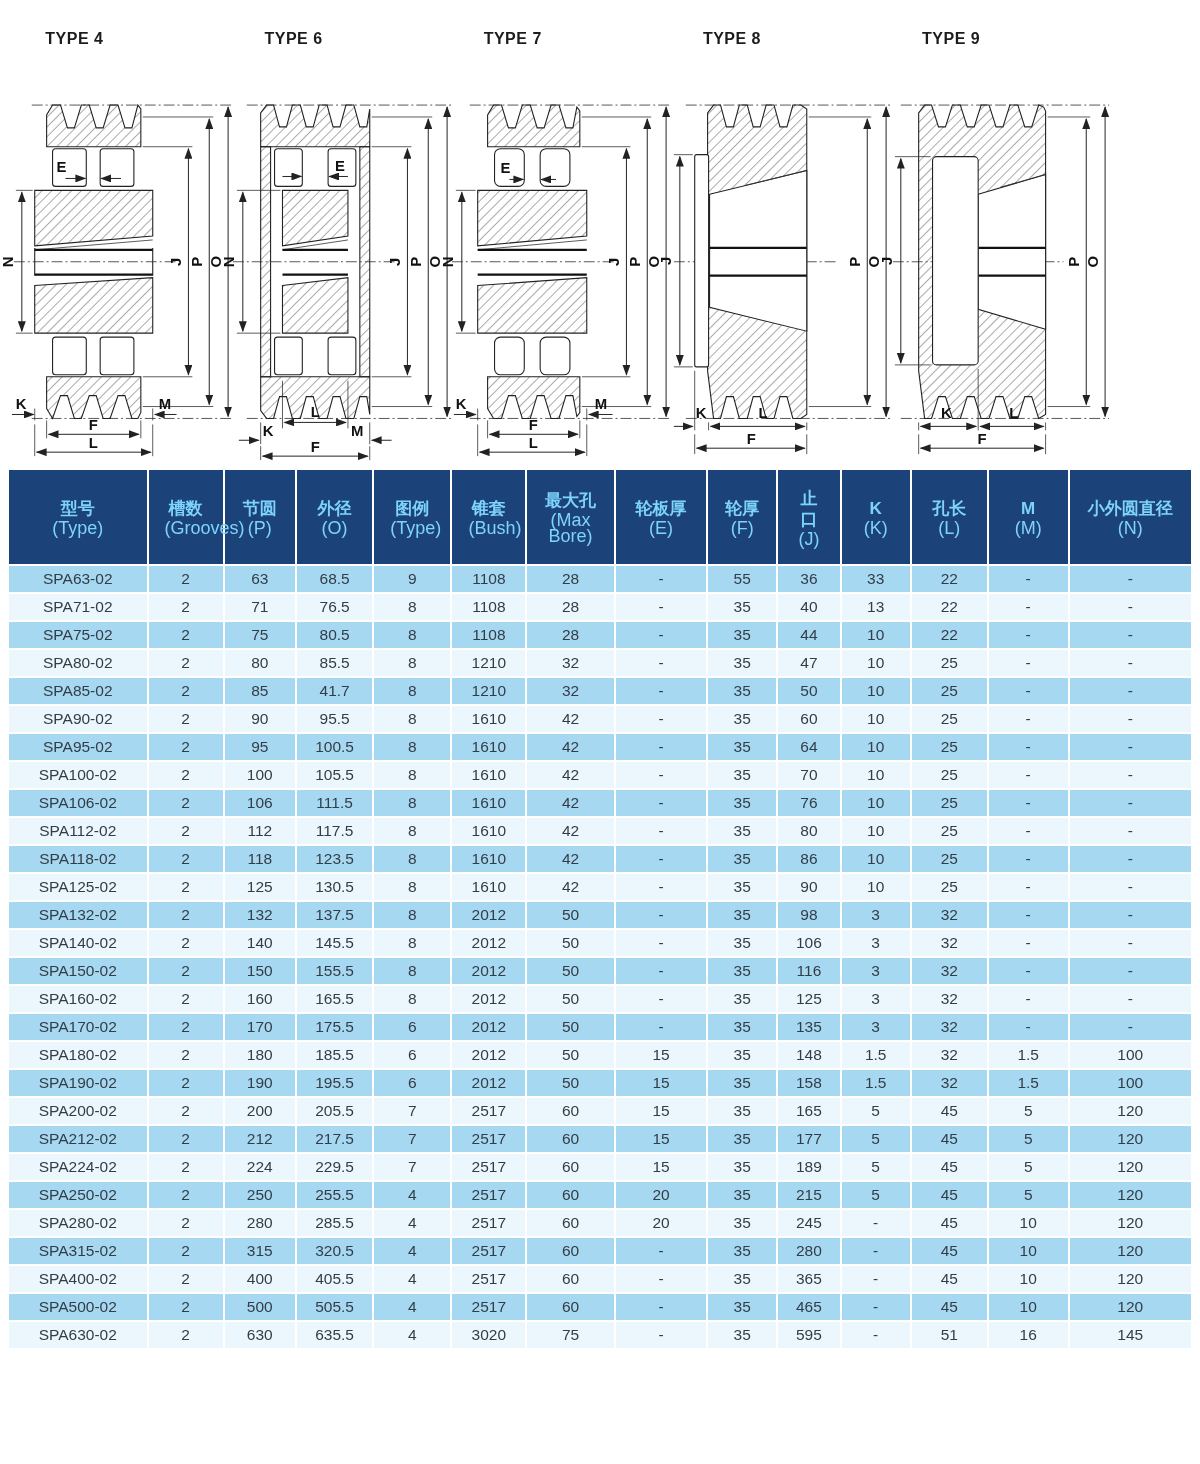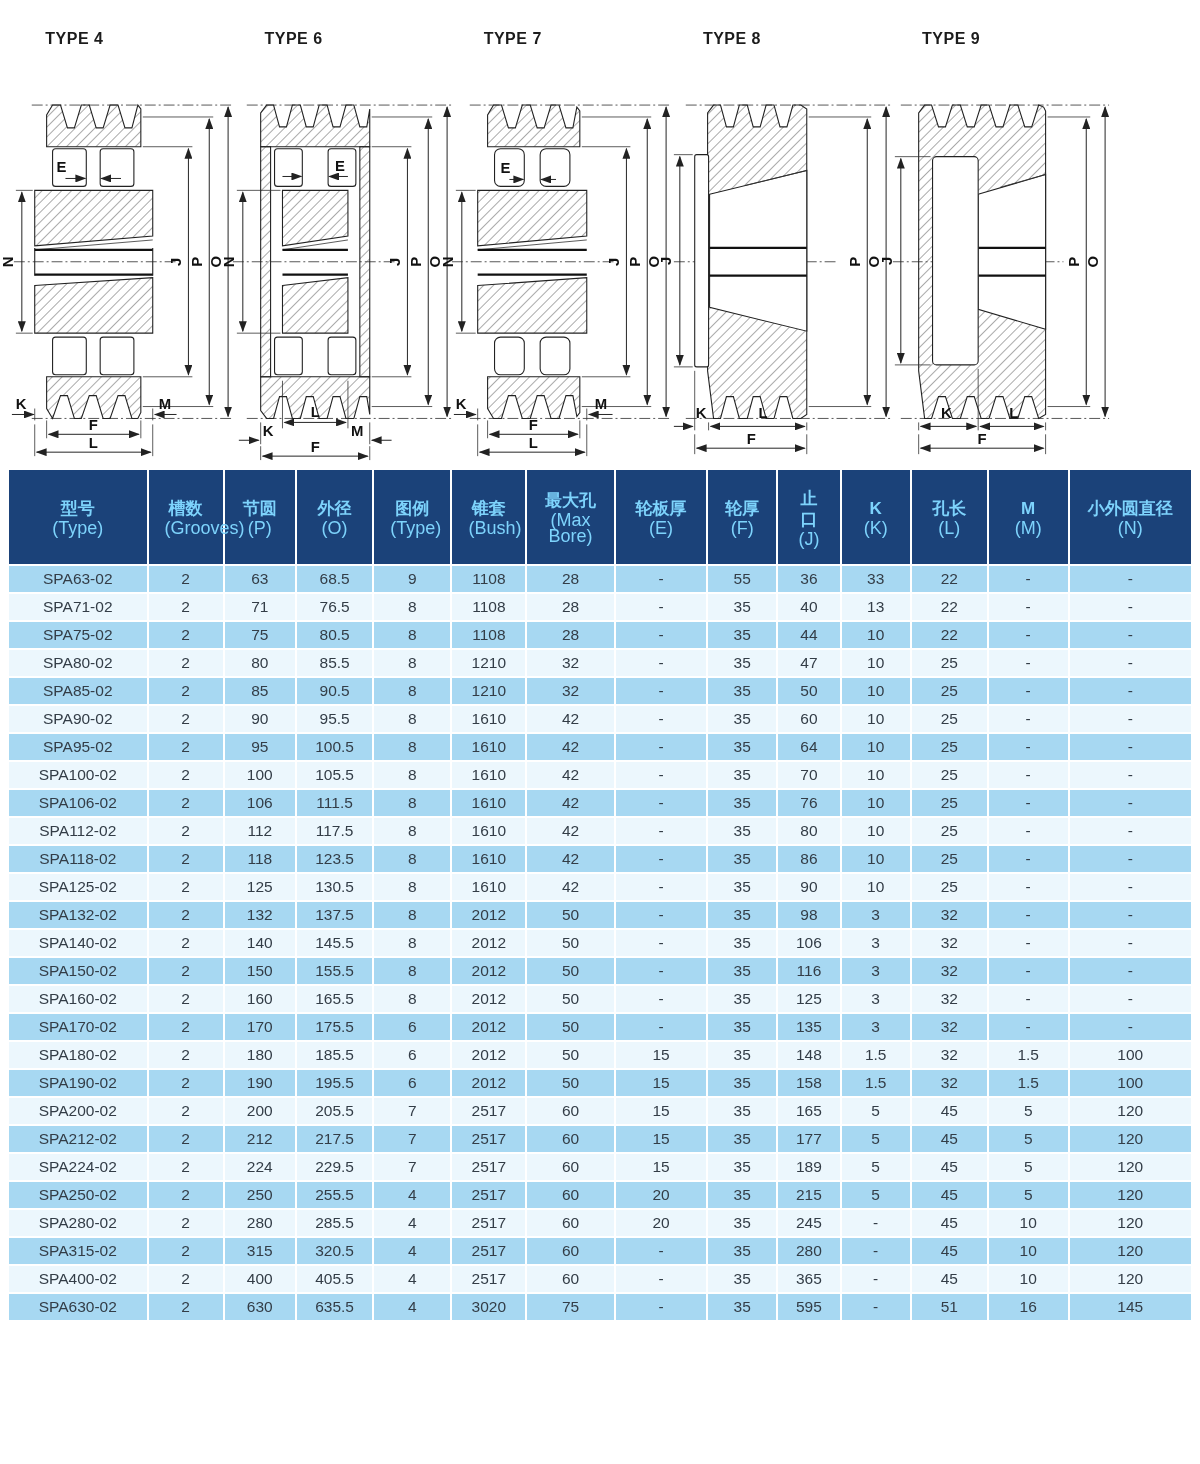--- a/index.html
+++ b/index.html
@@ -486,21 +486,21 @@
           <td>47</td>
           <td>10</td>
           <td>25</td>
           <td>-</td>
           <td>-</td>
         </tr>
         <tr>
           <td>SPA85-02</td>
           <td>2</td>
           <td>85</td>
-          <td>90.5</td>
+          <td>41.7</td>
           <td>8</td>
           <td>1210</td>
           <td>32</td>
           <td>-</td>
           <td>35</td>
           <td>50</td>
           <td>10</td>
           <td>25</td>
           <td>-</td>
           <td>-</td>
@@ -835,20 +835,36 @@
           <td>60</td>
           <td>-</td>
           <td>35</td>
           <td>365</td>
           <td>-</td>
           <td>45</td>
           <td>10</td>
           <td>120</td>
         </tr>
         <tr>
+          <td>SPA500-02</td>
+          <td>2</td>
+          <td>500</td>
+          <td>505.5</td>
+          <td>4</td>
+          <td>2517</td>
+          <td>60</td>
+          <td>-</td>
+          <td>35</td>
+          <td>465</td>
+          <td>-</td>
+          <td>45</td>
+          <td>10</td>
+          <td>120</td>
+        </tr>
+        <tr>
           <td>SPA630-02</td>
           <td>2</td>
           <td>630</td>
           <td>635.5</td>
           <td>4</td>
           <td>3020</td>
           <td>75</td>
           <td>-</td>
           <td>35</td>
           <td>595</td>

